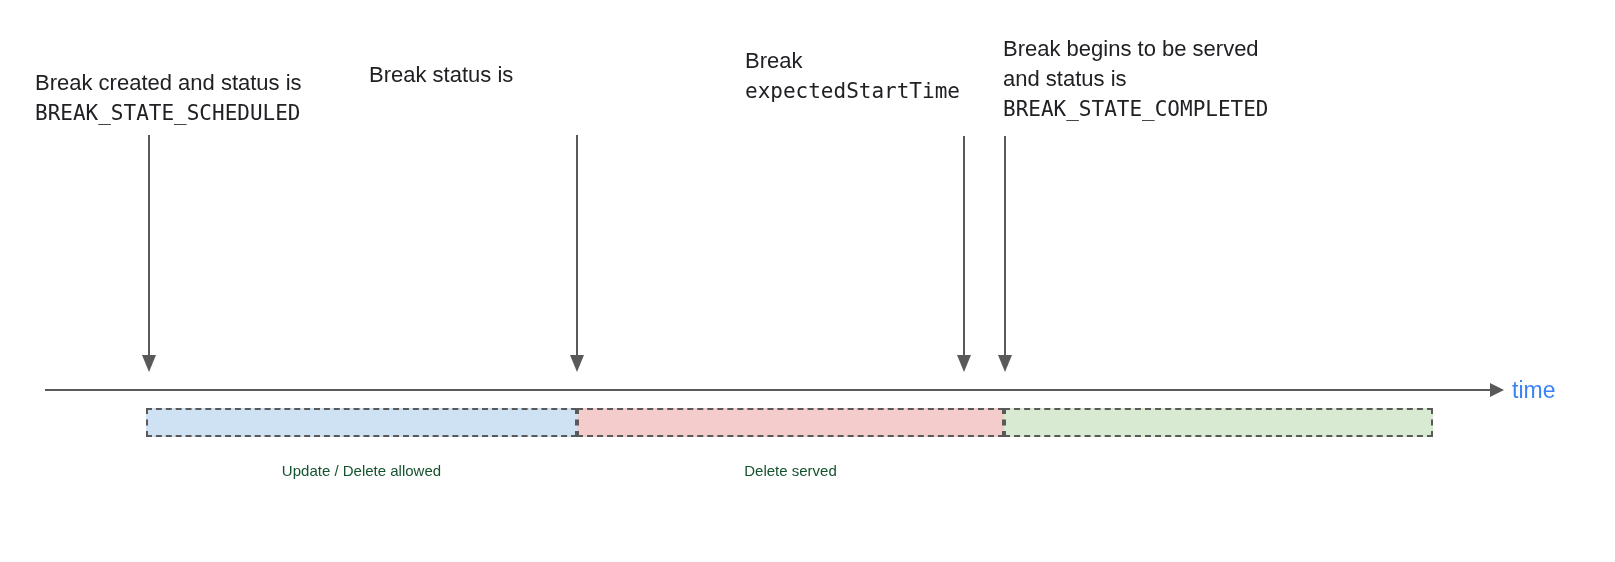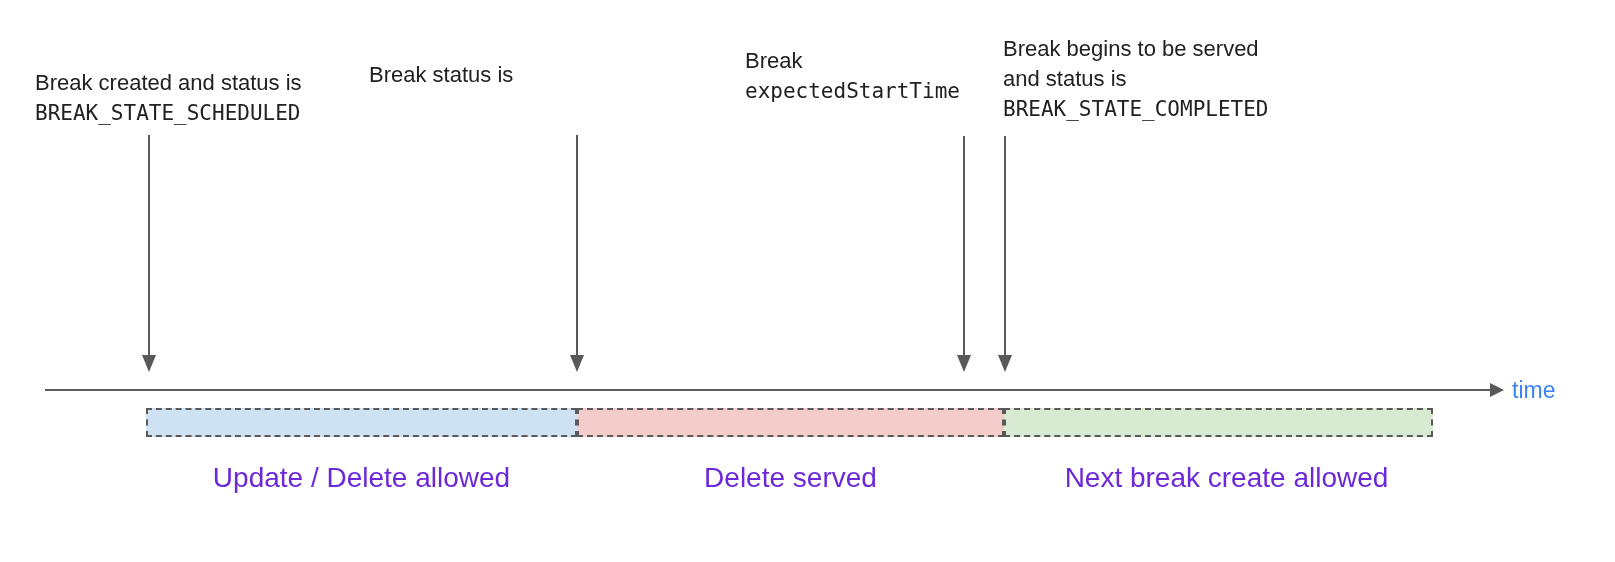--- a/index.html
+++ b/index.html
@@ -68,22 +68,22 @@
     top: 408px;
     height: 29px;
     border: 2px dashed #595959;
   }
   .seg-blue  { left: 146px;  width: 431px; }
   .seg-red   { left: 577px;  width: 427px; }
   .seg-green { left: 1004px; width: 429px; }
   .segment-label {
     position: absolute;
     top: 462px;
-    font-size: 28px;
-    color: #6d28d9;
+    font-size: 15px;
+    color: #14532d;
     text-align: center;
     white-space: nowrap;
   }
   .lbl-1 { left: 146px;  width: 431px; }
   .lbl-2 { left: 577px;  width: 427px; }
   .lbl-3 { left: 1004px; width: 445px; }
   
   .arrow-1 { left: 148px;  top: 135px; height: 220px; }
   .arrow-2 { left: 576px;  top: 135px; height: 220px; }
   .arrow-3 { left: 963px;  top: 136px; height: 219px; }
@@ -126,15 +126,14 @@
   <div class="timeline-line"></div>
   <div class="timeline-head"></div>
   <div class="time-label">time</div>
 
   <div class="segment seg-blue" style="background-color: rgb(207, 226, 243);"></div>
   <div class="segment seg-red" style="background-color: rgb(244, 204, 204);"></div>
   <div class="segment seg-green" style="background-color: rgb(217, 234, 211);"></div>
 
   <div class="segment-label lbl-1">Update / Delete allowed</div>
   <div class="segment-label lbl-2">Delete served</div>
-  <div class="segment-label lbl-3">Next break create allowed</div>
 
 </div>
 
 </body></html>

